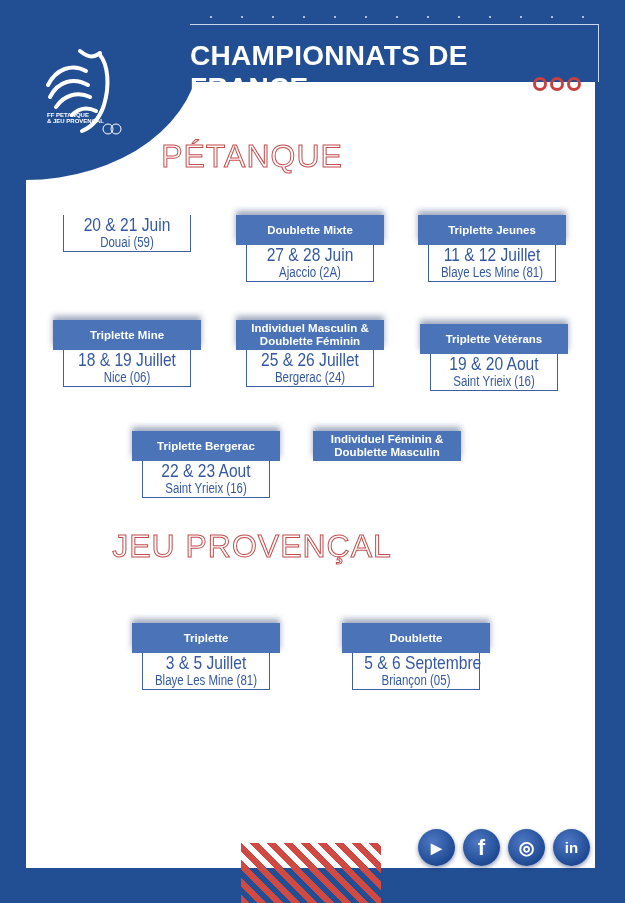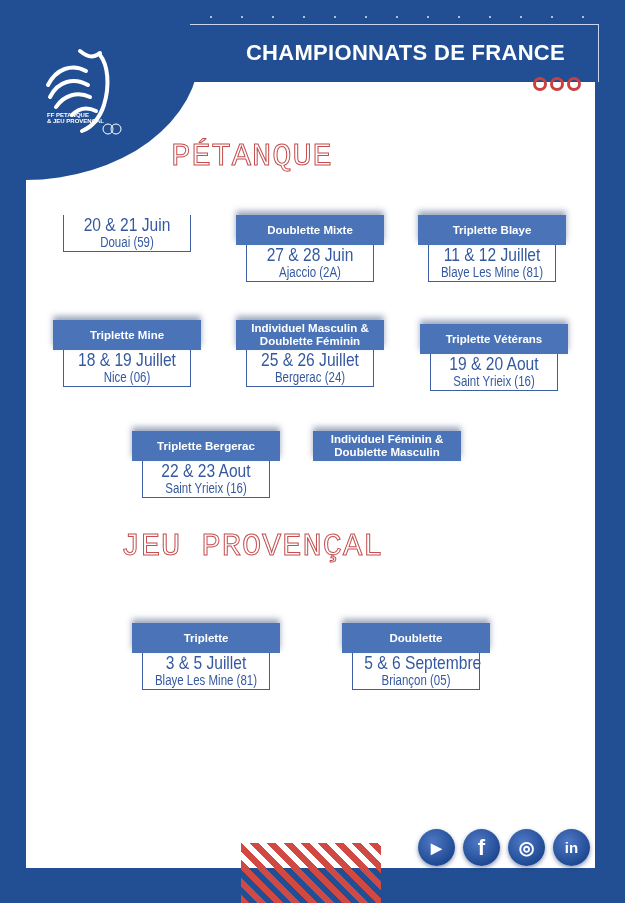--- a/index.html
+++ b/index.html
@@ -3,27 +3,27 @@
 <meta charset="utf-8">
 <style>
   * { margin:0; padding:0; box-sizing:border-box; }
   body { width:625px; height:903px; background:#224e93; position:relative; overflow:hidden; font-family:"Liberation Sans", sans-serif; }
   .page { position:absolute; left:26px; top:82px; width:569px; height:786px; background:#ffffff; }
   .corner { position:absolute; left:0; top:0; width:200px; height:180px; background:#224e93; border-bottom-right-radius:175px 130px; }
   .dots { position:absolute; top:16px; left:210px; width:390px; height:4px; }
   .dot { position:absolute; top:0; width:2px; height:2px; background:#dfe7f5; border-radius:1px; }
   .title-rule { position:absolute; left:190px; top:24px; width:409px; height:1px; background:#c9d6ee; }
   .title-rule-v { position:absolute; left:598px; top:24px; width:1px; height:58px; background:#c9d6ee; }
-  .main-title { position:absolute; left:190px; top:40px; width:375px; text-align:right; color:#fff; font-weight:bold; font-size:22px; letter-spacing:0.3px; }
+  .main-title { position:absolute; left:190px; top:40px; width:375px; text-align:left; color:#fff; font-weight:bold; font-size:28px; letter-spacing:0.3px; }
   .rings { position:absolute; left:533px; top:77px; display:flex; gap:3px; }
   .ring { width:14px; height:14px; border:3px solid #c8403f; border-radius:50%; background:transparent; }
   .logo { position:absolute; left:42px; top:45px; width:90px; height:90px; }
   .logo-text { position:absolute; left:47px; top:112px; color:#fff; font-size:6px; font-weight:bold; line-height:6px; }
   .section-title { position:absolute; width:504px; left:0; text-align:center; font-size:32px; letter-spacing:1px; color:#fff;
-    -webkit-text-stroke:1px #c44e4e; font-family:Liberation Mono, monospace; font-weight:normal; }
+    -webkit-text-stroke:1px #c44e4e; font-family:Liberation Sans, sans-serif; font-weight:normal; }
   .card { position:absolute; width:148px; }
   .card-head { position:relative; background:#4a74b7; color:#fff; font-weight:bold; font-size:11.5px; text-align:center; line-height:13px;
      padding:4px 2px; height:30px; display:flex; align-items:center; justify-content:center; box-shadow:0 -4px 6px rgba(40,60,110,0.45); }
   .card-body { margin:0 auto; width:128px; border:1px solid #3d5fa2; border-top:none; background:#fff; text-align:center; color:#3559a0; height:37px;
      font-family:"Liberation Sans Narrow","Liberation Sans", sans-serif; }
   .card-date { font-size:19px; line-height:20px; transform:scaleX(0.82); display:block; white-space:nowrap; }
   .card-place { font-size:14px; line-height:15px; transform:scaleX(0.82); display:block; white-space:nowrap; }
   .stripes { position:absolute; left:241px; top:843px; width:140px; height:60px;
      background:repeating-linear-gradient(45deg, #d04a43 0 6px, transparent 6px 12px); }
   .stripes-white { position:absolute; left:241px; top:843px; width:140px; height:25px;
@@ -89,21 +89,21 @@
     </div>
 </div>
 <div class="card" style="left:236px; top:215px">
   <div class="card-head">Doublette Mixte</div>
   <div class="card-body">
       <span class="card-date">27 &amp; 28 Juin</span>
       <span class="card-place">Ajaccio (2A)</span>
     </div>
 </div>
 <div class="card" style="left:418px; top:215px">
-  <div class="card-head">Triplette Blaye</div>
+  <div class="card-head">Triplette Jeunes</div>
   <div class="card-body">
       <span class="card-date">11 &amp; 12 Juillet</span>
       <span class="card-place">Blaye Les Mine (81)</span>
     </div>
 </div>
 
 <div class="card" style="left:53px; top:320px">
   <div class="card-head">Triplette Mine</div>
   <div class="card-body">
       <span class="card-date">18 &amp; 19 Juillet</span>

